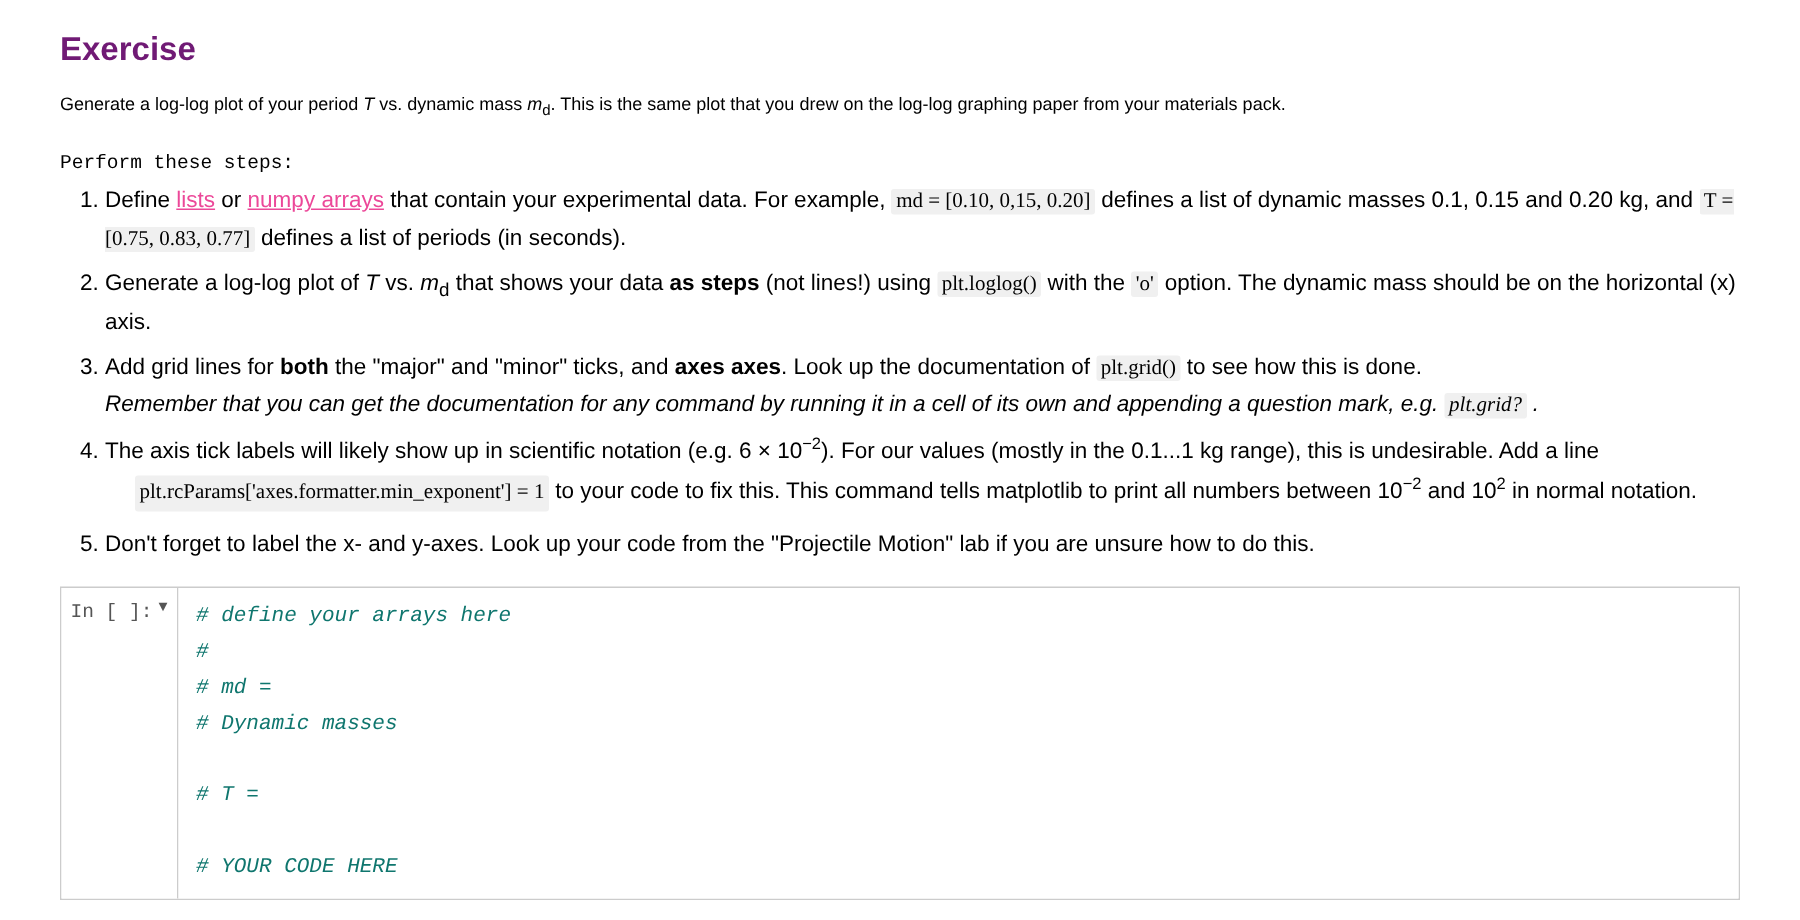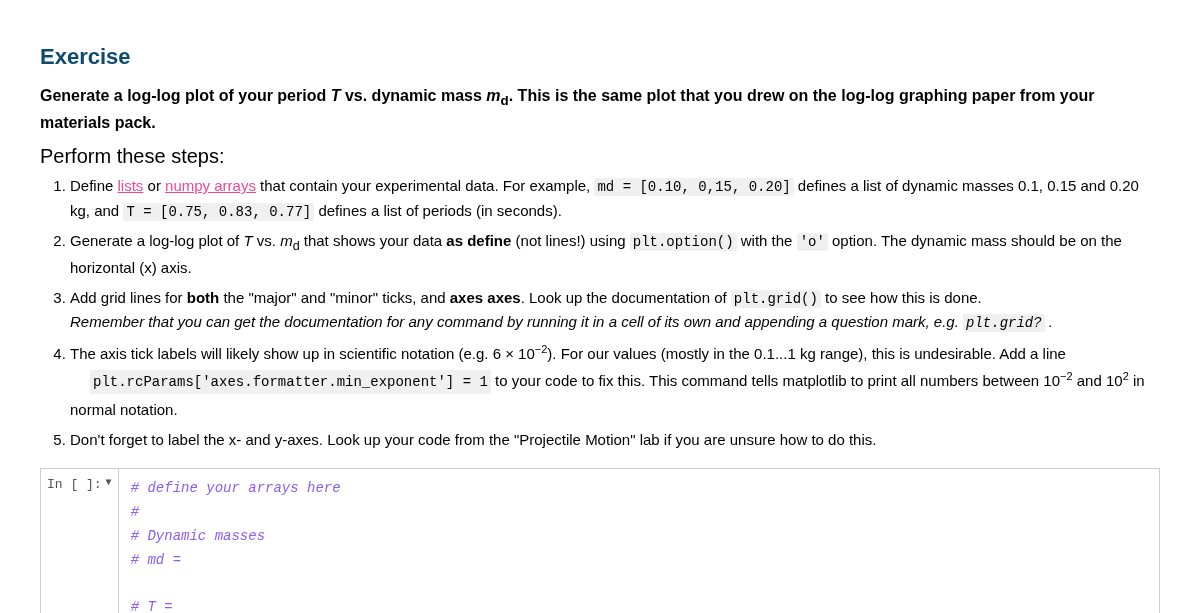--- a/index.html
+++ b/index.html
@@ -15,55 +15,53 @@
       color: #000000;
       width: 1200px;
       min-height: 613px;
     }
 
     .page-container {
       padding: 20px 40px 20px 40px;
     }
 
     .exercise-title {
-      color: #0c4a6e;
+      color: #701a75;
       font-size: 22px;
       font-weight: bold;
       font-family: Arial, sans-serif;
       margin-bottom: 14px;
-      margin-top: 24px;
     }
 
     .intro-text {
-      font-size: 16px;
+      font-size: 12px;
       line-height: 1.5;
-      margin-bottom: 10px;
+      margin-bottom: 20px;
       font-family: Arial, sans-serif;
-      font-weight: bold;
     }
 
     .steps-header {
-      font-size: 20px;
-      font-family: Liberation Sans, sans-serif;
+      font-size: 13px;
+      font-family: Liberation Mono, monospace;
       margin-bottom: 6px;
     }
 
     .steps-list {
       padding-left: 30px;
       font-family: Arial, sans-serif;
       font-size: 15px;
       line-height: 1.6;
     }
 
     .steps-list li {
       margin-bottom: 6px;
     }
 
     code, .mono {
-      font-family: Liberation Mono, monospace;
+      font-family: Liberation Serif, serif;
       font-size: 14px;
       background: #f0f0f0;
       padding: 1px 3px;
       border-radius: 2px;
       text-align: center;
     }
 
     a {
       color: #ec4899;
       text-decoration: underline;
@@ -119,21 +117,21 @@
       line-height: 1.7;
       flex: 1;
     }
 
     .code-line {
       display: block;
       white-space: pre;
     }
 
     .code-comment {
-      color: #8b5cf6;
+      color: #0f766e;
       font-style: italic;
     }
   </style>
 </head>
 <body>
 
 <div class="page-container">
 
   <div class="exercise-title">Exercise</div>
 
@@ -143,21 +141,21 @@
 
   <p class="steps-header">Perform these steps:</p>
 
   <ol class="steps-list">
 
     <li>
       Define <a href="#">lists</a> or <a href="#">numpy arrays</a> that contain your experimental data. For example, <code>md = [0.10, 0,15, 0.20]</code> defines a list of dynamic masses 0.1, 0.15 and 0.20 kg, and <code>T = [0.75, 0.83, 0.77]</code> defines a list of periods (in seconds).
     </li>
 
     <li>
-      Generate a log-log plot of <em>T</em> vs. <em>m</em><sub>d</sub> that shows your data <strong>as define</strong> (not lines!) using <code>plt.option()</code> with the <code>'o'</code> option. The dynamic mass should be on the horizontal (x) axis.
+      Generate a log-log plot of <em>T</em> vs. <em>m</em><sub>d</sub> that shows your data <strong>as steps</strong> (not lines!) using <code>plt.loglog()</code> with the <code>'o'</code> option. The dynamic mass should be on the horizontal (x) axis.
     </li>
 
     <li>
       Add grid lines for <strong>both</strong> the "major" and "minor" ticks, and <strong>axes axes</strong>. Look up the documentation of <code>plt.grid()</code> to see how this is done.<br>
       <span class="italic-note">Remember that you can get the documentation for any command by running it in a cell of its own and appending a question mark, e.g. <code style="font-style:italic;">plt.grid?</code> .</span>
     </li>
 
     <li>
       The axis tick labels will likely show up in scientific notation (e.g. 6 × 10<sup>−2</sup>). For our values (mostly in the 0.1...1 kg range), this is undesirable. Add a line<br>
       <code style="display:inline-block; margin: 4px 0 4px 20px;">plt.rcParams['axes.formatter.min_exponent'] = 1</code> to your code to fix this. This command tells matplotlib to print all numbers between 10<sup>−2</sup> and 10<sup>2</sup> in normal notation.
@@ -170,22 +168,22 @@
   <div class="cell-container">
     <div class="cell-label">
       <div class="cell-label-inner">
         <span>In [ ]:</span>
         <span class="cell-triangle">▼</span>
       </div>
     </div>
     <div class="cell-code">
       <span class="code-line code-comment"># define your arrays here</span>
       <span class="code-line code-comment">#</span>
+      <span class="code-line code-comment"># md =</span>
       <span class="code-line code-comment"># Dynamic masses</span>
-      <span class="code-line code-comment"># md =</span>
       <span class="code-line">&nbsp;</span>
       <span class="code-line code-comment"># T =</span>
       <span class="code-line">&nbsp;</span>
       <span class="code-line code-comment"># YOUR CODE HERE</span>
 
     </div>
   </div>
 
 </div>
 

